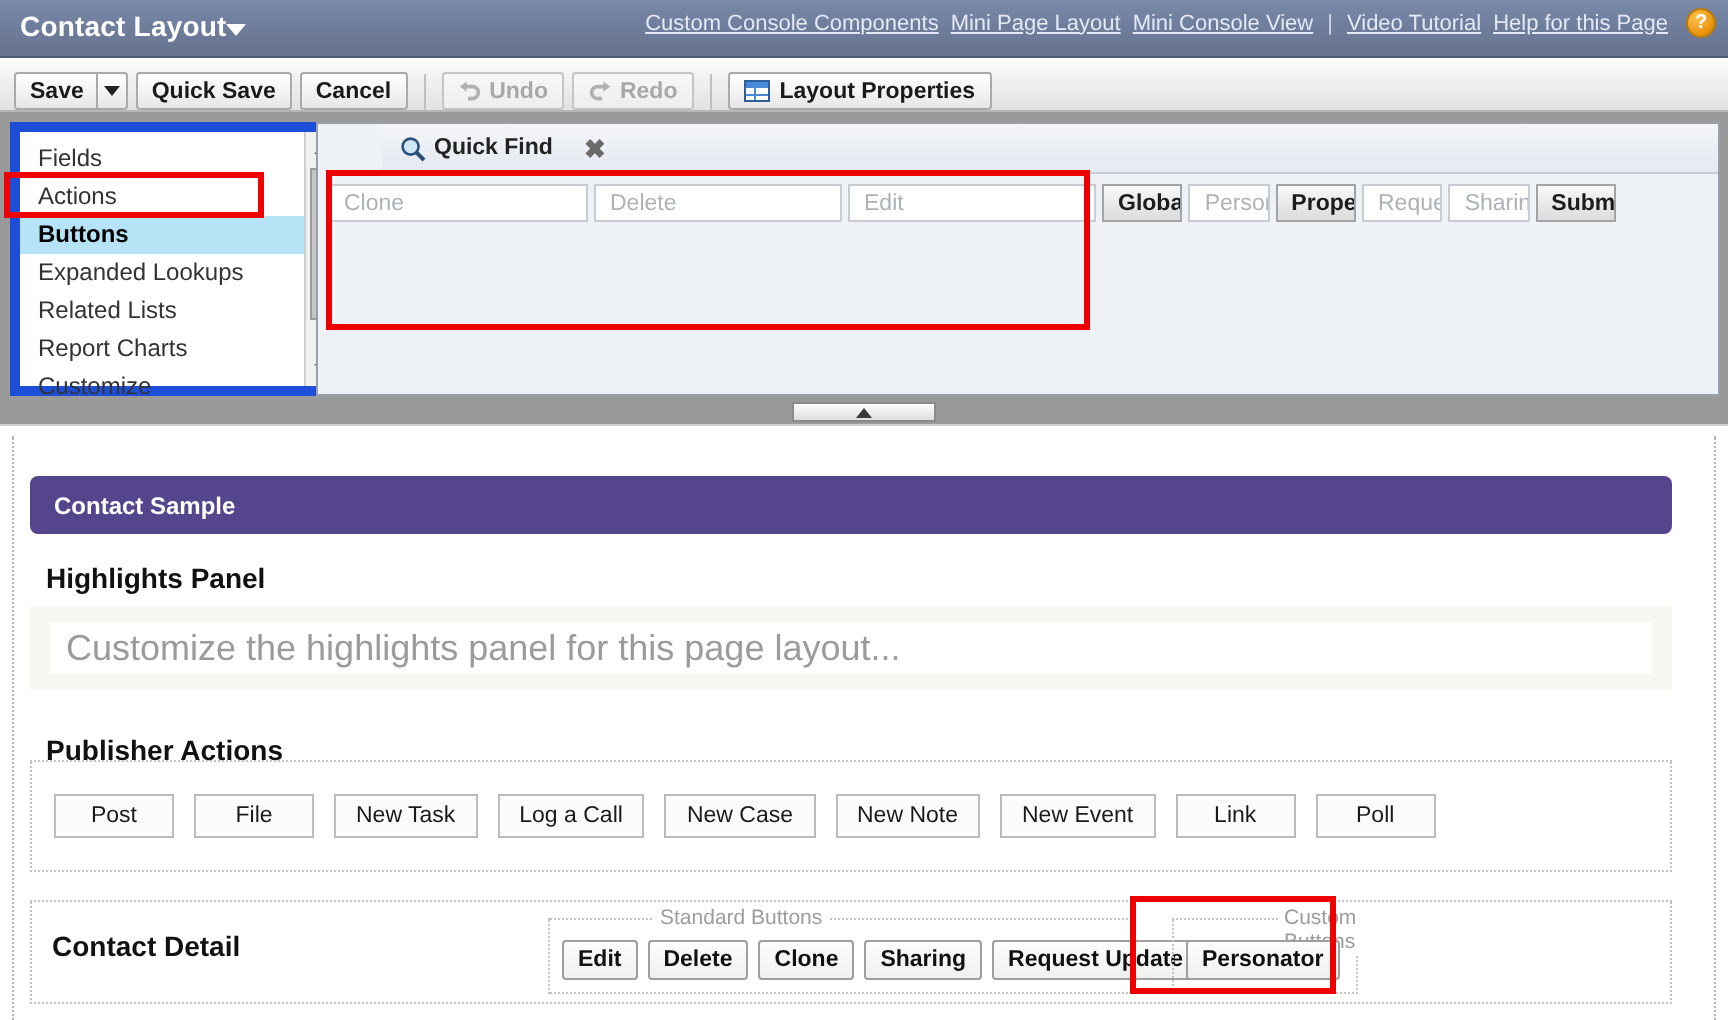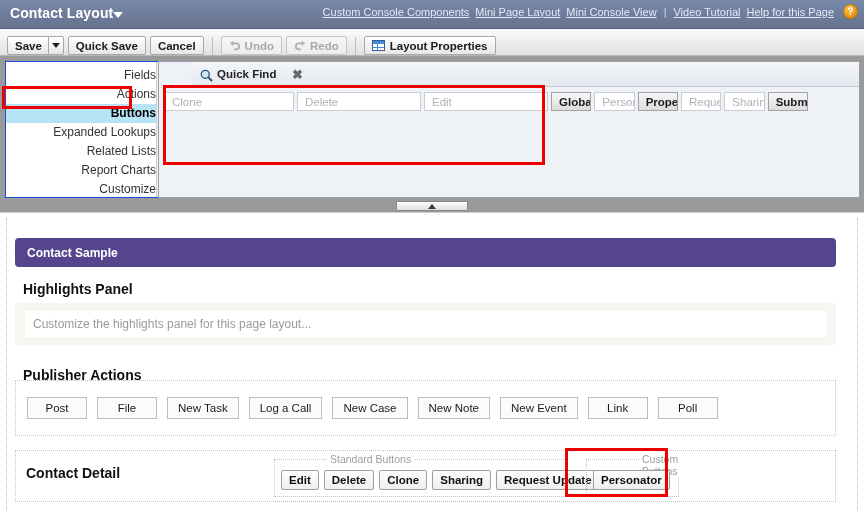--- a/index.html
+++ b/index.html
@@ -101,22 +101,21 @@
 
   
   #palette-wrap {
     position: absolute; left: 0; top: 56px; width: 864px; height: 145px;
     background: #9a9a9a;
     padding: 5px 4px 3px 5px;
   }
   #sidebar {
     position: absolute; left: 5px; top: 5px; width: 168px; height: 137px;
     background: #ffffff;
-    border: 1px solid #1d4ed8;
-    text-align: right;
+    border: 5px solid #1d4ed8;
   }
   #sidebar-list {
     position: absolute; left: 0; top: 0; right: 16px; bottom: 0;
     padding-top: 4px;
   }
   .side-item {
     height: 19px; line-height: 19px; padding-left: 9px;
     font-size: 12px; color: #333333; white-space: nowrap;
     cursor: default;
   }
@@ -249,21 +248,21 @@
   #hp-title { left: 16px; top: 63px; }
   #hp-box {
     position: absolute; left: 8px; top: 85px; right: 21px; height: 42px;
     background: #f7f7f2;
     display: flex; align-items: center;
   }
   #hp-placeholder {
     margin: 0 10px; flex: 1; height: 26px;
     background: #ffffff;
     display: flex; align-items: center; padding-left: 8px;
-    font-size: 12px; color: #9b9b9b;
+    font-size: 18px; color: #9b9b9b;
   }
   #pa-title { left: 16px; top: 149px; }
   #pa-box {
     position: absolute; left: 8px; top: 162px; right: 21px; height: 56px;
     border: 1px dotted #c2c2c2;
     display: flex; align-items: center; padding-left: 11px; gap: 10px;
   }
   .pa-btn {
     height: 22px; min-width: 60px;
     display: inline-flex; align-items: center; justify-content: center;

